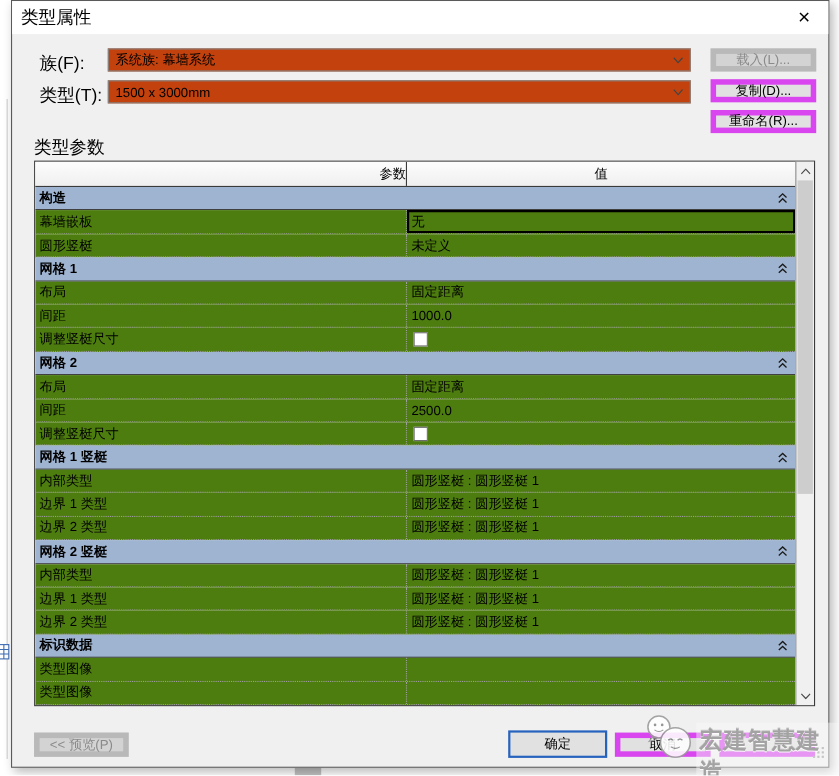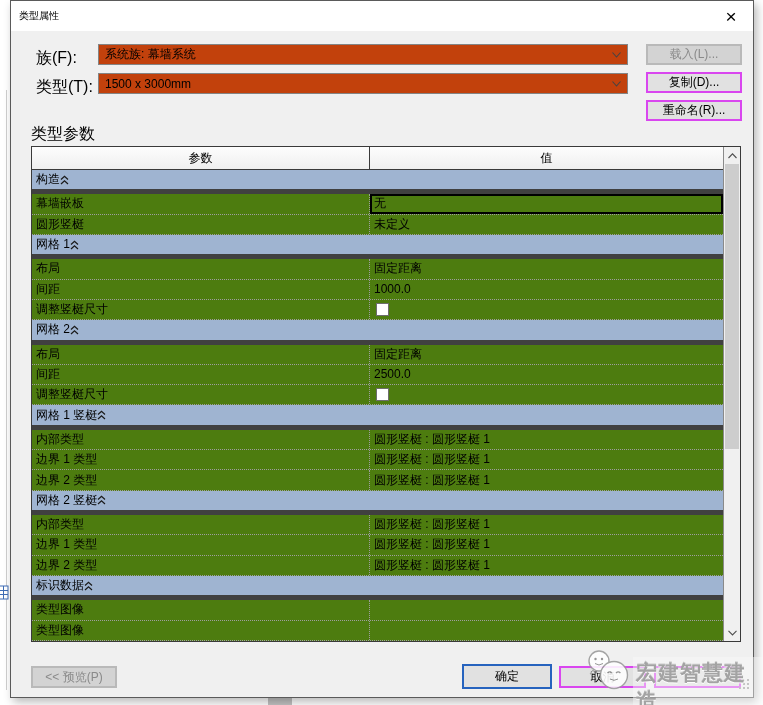--- a/index.html
+++ b/index.html
@@ -13,48 +13,48 @@
 
   
   .bg-vline{position:absolute;left:6px;top:90px;width:1px;height:600px;background:#cfcfcf}
   .bg-grid-icon{position:absolute;left:0;top:585px;width:9px;height:16px;overflow:hidden}
   .bg-bottom-tab{position:absolute;left:268px;top:697px;width:24px;height:8px;background:#c2c2c2}
 
   
   .dialog{position:absolute;left:10px;top:0;width:744px;height:698px;background:var(--dlgbg);
           border:1px solid #5a5a5a;box-shadow:3px 4px 9px rgba(0,0,0,.28)}
   .titlebar{height:30px;background:#fff;display:flex;align-items:center;padding:0 6px 0 8px}
-  .title{font-size:10px}
+  .title{font-size:16px}
   .close-btn{margin-left:auto;width:32px;height:26px;display:flex;align-items:center;justify-content:center;
              font-size:19px;font-weight:300;line-height:1;cursor:default}
 
   .lbl{position:absolute;font-size:16px}
   .combo{position:absolute;height:21px;background:#c2410c;border:1px solid #848484;
          display:flex;align-items:center;padding:0 22px 0 6px;font-size:12px}
   .combo .chev{position:absolute;right:6px;top:7px}
 
-  .btn{position:absolute;background:#e1e1e1;border:2px solid #d946ef;font-size:12px;
+  .btn{position:absolute;background:#e1e1e1;border:5px solid #d946ef;font-size:12px;
        display:flex;align-items:center;justify-content:center;font-family:inherit}
   .btn.disabled{background:#d3d3d3;border-color:#b9b9b9;color:#8a8a8a}
   .btn.focused{border:2px solid var(--focus)}
 
   
   .ptable{position:absolute;left:20px;top:145px;width:710px;height:496px;background:#fff;
           border:1px solid #3a3a3a;display:flex}
   .pt-left{flex:1;display:flex;flex-direction:column;overflow:hidden}
   .pt-header{display:flex;height:23px;border-bottom:1px solid #3a3a3a;background:linear-gradient(#fdfdfd,#efefef);flex:none}
-  .h-param{width:338px;border-right:1px solid #3a3a3a;text-align:center;line-height:22px}
+  .h-param{width:338px;border-right:1px solid #3a3a3a;text-align:right;line-height:22px}
   .h-value{flex:1;text-align:center;line-height:22px}
   .pt-body{flex:1;display:flex;flex-direction:column;overflow:hidden}
   .trow{flex:1;display:flex;border-bottom:1px dotted #9e9e9e;min-height:0;background:#4d7c0f}
   .trow .c-param{width:338px;border-right:1px dotted #9e9e9e;display:flex;align-items:center;padding-left:4px;overflow:hidden;white-space:nowrap}
   .trow .c-value{flex:1;display:flex;align-items:center;padding-left:4px;overflow:hidden;white-space:nowrap}
   .trow .c-value.selected{box-shadow:inset 0 0 0 2px #000}
-  .trow.section{background:var(--section);border-bottom:5px solid #404040;align-items:center;
-                justify-content:flex-start;padding:0 7px 0 4px;font-weight:normal}
+  .trow.section{background:var(--section);border-bottom:1px solid #404040;align-items:center;
+                justify-content:space-between;padding:0 7px 0 4px;font-weight:bold}
   .cb{width:13px;height:13px;border:1px solid #6d6d6d;background:#fff;display:inline-block;margin-left:2px}
 
   
   .sb{width:17px;flex:none;background:#f0f0f0;border-left:1px solid #8a8a8a;display:flex;flex-direction:column}
   .sb-btn{height:17px;flex:none;display:flex;align-items:center;justify-content:center}
   .sb-track{flex:1;position:relative}
   .sb-thumb{position:absolute;left:1px;right:1px;top:0;height:62%;background:#cdcdcd}
 
   
   .grip{position:absolute;right:3px;bottom:4px}

